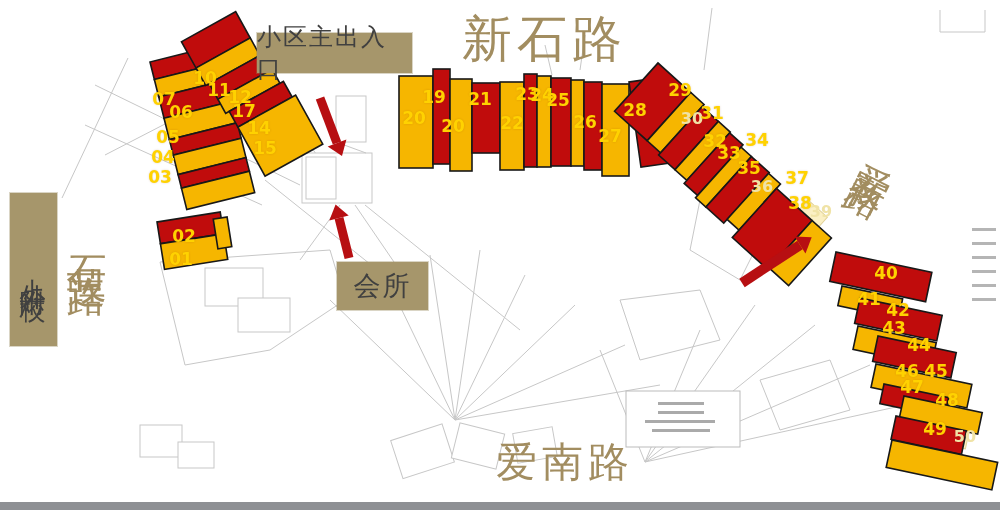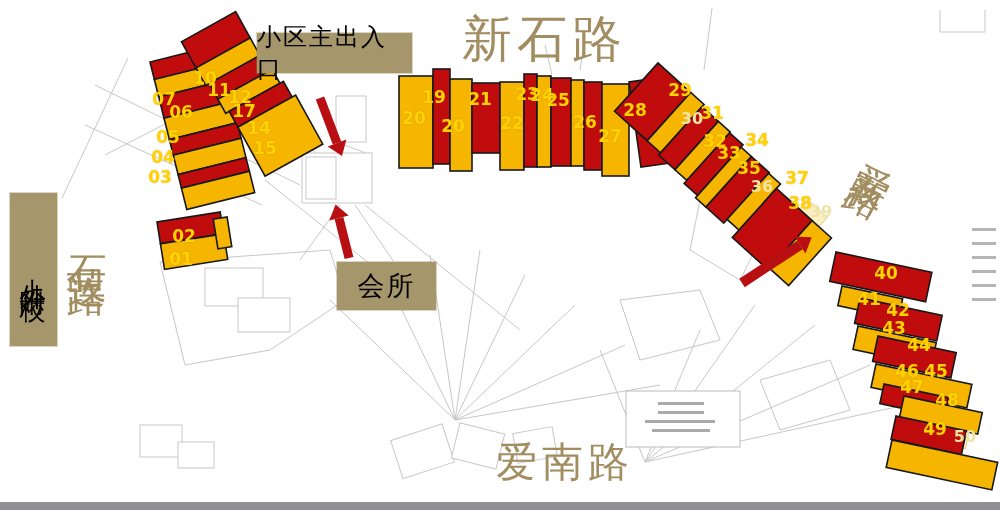--- a/index.html
+++ b/index.html
@@ -3,27 +3,27 @@
 <meta charset="utf-8">
 <style>
   html,body{margin:0;padding:0;background:#fff;}
   #stage{
     position:relative;width:1000px;height:510px;overflow:hidden;
     background:#fff;font-family:"Liberation Sans",sans-serif;
   }
   #basemap{position:absolute;left:0;top:0;}
   
   .tanbox{
-    position:absolute;background:#a6966b;color:#000000;
+    position:absolute;background:#a6966b;color:#404040;
     display:flex;align-items:center;justify-content:center;
     font-weight:400;letter-spacing:2px;
     box-shadow:0 0 0 1px rgba(150,134,90,.35);
   }
   .box-main{left:257px;top:33px;width:155px;height:40px;font-size:24px;}
-  .box-club{left:337px;top:262px;width:99px;height:48px;font-size:27px;}
+  .box-club{left:337px;top:262px;width:91px;height:48px;font-size:27px;}
   .box-sec{left:621px;top:283px;width:167px;height:43px;font-size:24px;}
   .box-kind{left:766px;top:449px;width:119px;height:51px;font-size:29px;}
   .box-school{
     left:10px;top:193px;width:47px;height:153px;font-size:26px;
     writing-mode:vertical-rl;letter-spacing:6px;
   }
   
   .road{position:absolute;color:#a28d60;font-weight:400;}
   .road-xinshi{left:462px;top:6px;font-size:50px;letter-spacing:5px;}
   .road-shilian{left:60px;top:224px;font-size:40px;writing-mode:vertical-rl;letter-spacing:11px;}

